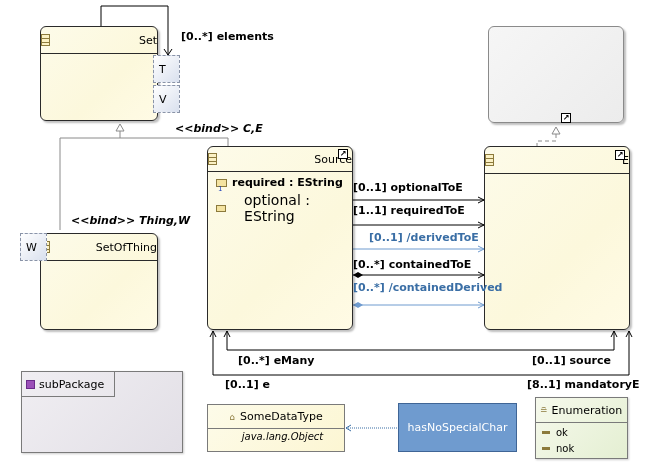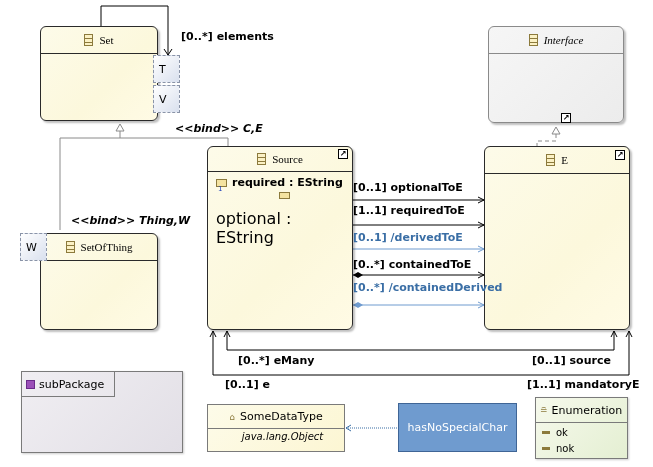--- a/index.html
+++ b/index.html
@@ -3,21 +3,21 @@
 <meta charset="utf-8">
 <style>
   html, body { margin:0; padding:0; background:#ffffff; }
   body { width:653px; height:467px; position:relative; overflow:hidden;
          font-family:"DejaVu Sans", sans-serif; font-size:11px; color:#000; }
   .abs { position:absolute; }
   .cls { position:absolute; border:1px solid #2a2a2a; border-radius:6px;
          background:linear-gradient(135deg,#fdfbe9 0%,#fcf8dc 60%,#fffbe5 100%);
          box-shadow:2px 2px 2px rgba(0,0,0,0.25); box-sizing:border-box; }
   .cls .hdr { position:absolute; left:0; right:0; top:0; border-bottom:1px solid #2a2a2a;
-              display:flex; align-items:center; justify-content:center; gap:6px;font-family:Liberation Serif, serif; }
+              display:flex; align-items:center; justify-content:space-between; gap:6px; }
   .iface { background:linear-gradient(135deg,#f6f6f6 0%,#ececec 100%); border-color:#8a8a8a; }
   .iface .hdr { border-bottom-color:#8a8a8a; }
   .clsicon { width:9px; height:12px; border:1px solid #8c7a3c; background:#fbf1c4; box-sizing:border-box;
              background-image:linear-gradient(#8c7a3c,#8c7a3c),linear-gradient(#8c7a3c,#8c7a3c);
              background-size:100% 1px,100% 1px; background-position:0 3px,0 7px; background-repeat:no-repeat; display:inline-block; }
   .tparam { position:absolute; border:1px dashed #8a94a8; box-sizing:border-box;
             background:linear-gradient(135deg,#ffffff 0%,#d9e0ee 100%); font-size:11px; padding-left:5px; line-height:20px; }
   .lbl { position:absolute; white-space:nowrap; font-size:11px;font-weight:bold; }
   .blue { color:#3a6ea5; }
   .navarrow { position:absolute; width:10px; height:10px; border:1px solid #000; background:#fff; box-sizing:border-box;
@@ -71,62 +71,58 @@
     <span class="clsicon"></span>
     <span>Set</span>
   </div>
 </div>
 <div class="tparam" style="left:153px;top:55px;width:27px;height:28px;line-height:28px;">T</div>
 <div class="tparam" style="left:153px;top:85px;width:27px;height:28px;line-height:28px;">V</div>
 <div class="lbl" style="left:181px;top:30px;">[0..*] elements</div>
 <div class="lbl" style="left:175px;top:122px;font-style:italic;">&lt;&lt;bind&gt;&gt; C,E</div>
 
 <div class="cls iface" style="left:488px;top:26px;width:136px;height:97px;">
-  <div class="hdr" style="height:26px;">
-    <span class="clsicon"></span>
-    <span style="font-style:italic;">Interface</span>
-  </div>
   <div class="navarrow" style="left:72px;top:86px;">↗</div>
 </div>
 
 <div class="cls" style="left:207px;top:146px;width:146px;height:184px;padding-left:28px;">
   <div class="hdr" style="height:24px;">
     <span class="clsicon"></span>
     <span>Source</span>
   </div>
   <div class="navarrow" style="right:4px;top:2px;">↗</div>
   <div class="abs" style="left:8px;top:29px;display:flex;align-items:center;gap:5px;">
     <span style="width:9px;height:6px;border:1px solid #8c7a3c;background:#f4e3a0;display:inline-block;position:relative;">
       <span style="position:absolute;left:1px;top:5px;font-size:7px;color:#1a3cba;">1</span>
     </span>
     <span style="font-weight:bold;">required : EString</span>
   </div>
-  <div class="abs" style="left:8px;top:45px;display:flex;align-items:center;gap:10px;font-size:16px;flex-direction:column;">
+  <div class="abs" style="left:8px;top:45px;display:flex;align-items:center;gap:18px;font-size:14px;">
     <span style="width:9px;height:5px;border:1px solid #8c7a3c;background:#f4e3a0;display:inline-block;"></span>
     <span>optional : EString</span>
   </div>
 </div>
 
 <div class="cls" style="left:484px;top:146px;width:146px;height:184px;">
   <div class="hdr" style="height:26px;">
     <span class="clsicon"></span>
     <span>E</span>
   </div>
   <div class="navarrow" style="right:4px;top:3px;">↗</div>
 </div>
 
 <div class="lbl" style="left:353px;top:181px;">[0..1] optionalToE</div>
 <div class="lbl" style="left:353px;top:204px;font-weight:bold;">[1..1] requiredToE</div>
-<div class="lbl blue" style="left:353px;top:231px;">[0..1] /derivedToE</div>
+<div class="lbl blue" style="left:353px;top:231px;padding-left:16px;">[0..1] /derivedToE</div>
 <div class="lbl" style="left:353px;top:258px;">[0..*] containedToE</div>
 <div class="lbl blue" style="left:353px;top:281px;">[0..*] /containedDerived</div>
 <div class="lbl" style="left:238px;top:354px;">[0..*] eMany</div>
 <div class="lbl" style="left:532px;top:354px;">[0..1] source</div>
 <div class="lbl" style="left:225px;top:378px;">[0..1] e</div>
-<div class="lbl" style="left:527px;top:378px;">[1..1] mandatoryE</div>
+<div class="lbl" style="left:527px;top:378px;">[8..1] mandatoryE</div>
 
 <div class="lbl" style="left:71px;top:214px;font-style:italic;">&lt;&lt;bind&gt;&gt; Thing,W</div>
 <div class="cls" style="left:40px;top:233px;width:118px;height:97px;">
   <div class="hdr" style="height:26px;">
     <span class="clsicon"></span>
     <span>SetOfThing</span>
   </div>
 </div>
 <div class="tparam" style="left:20px;top:233px;width:27px;height:28px;line-height:28px;">W</div>
 

